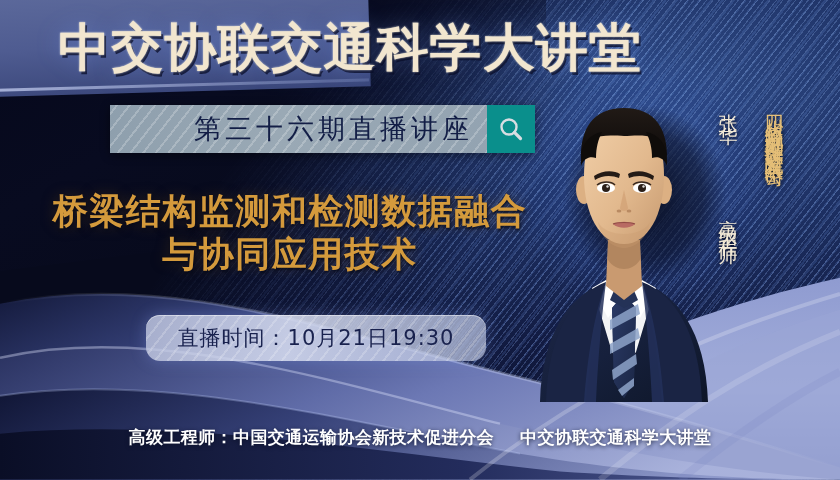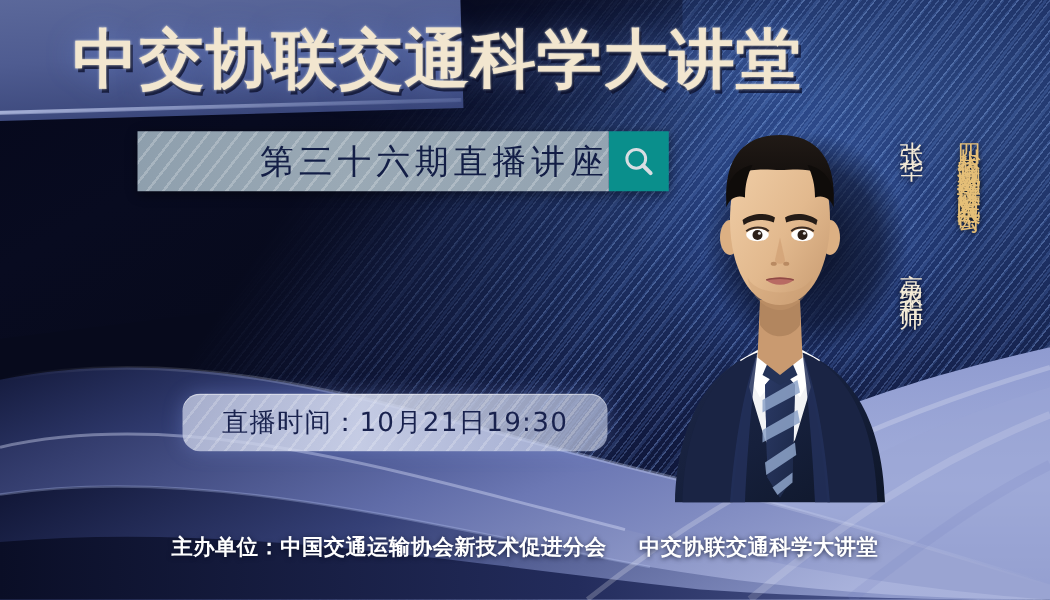--- a/index.html
+++ b/index.html
@@ -110,20 +110,21 @@
     content:"";position:absolute;inset:0;
     background:repeating-linear-gradient(-52deg,
       rgba(255,255,255,.22) 0px,rgba(255,255,255,.22) 2px,
       rgba(255,255,255,0) 2px,rgba(255,255,255,0) 10px);
   }
   .sub-bar-text{
     position:relative;z-index:2;
     color:#131e46;
     font-size:27px;
     letter-spacing:4px;
+    padding-right:14px;
     font-family:"DejaVu Sans","Liberation Sans",sans-serif;
     white-space:nowrap;
   }
   .sub-bar-icon{
     width:48px;
     background:#0a8f8c;
     display:flex;align-items:center;justify-content:center;
   }
   .sub-bar-icon svg{display:block;}
 
@@ -387,26 +388,30 @@
     <div class="sub-bar-icon">
       <span>
         <svg width="28" height="28" viewBox="0 0 28 28">
           <circle cx="12" cy="12" r="7.5" fill="none" stroke="#d8dde2" stroke-width="2.4"></circle>
           <line x1="17.4" y1="17.4" x2="23.5" y2="23.5" stroke="#d8dde2" stroke-width="3.2" stroke-linecap="round"></line>
         </svg>
       </span>
     </div>
   </div>
 
+  <div class="headline">
+    <div>桥梁结构监测和检测数据融合</div>
+    <div>与协同应用技术</div>
+  </div>
 
   <div class="time-bar">
     <span>直播时间：10月21日19:30</span>
   </div>
 
   <div class="v-name">张二华</div>
   <div class="v-role">高级工程师</div>
   <div class="v-org">四川省公路规划勘察设计研究院有限公司</div>
 
   <div class="footer">
-    <span>主办单位：</span><span>中国交通运输协会新技术促进分会</span><span class="gap"></span><span>中交协联交通科学大讲堂</span>
+    <span>高级工程师：</span><span>中国交通运输协会新技术促进分会</span><span class="gap"></span><span>中交协联交通科学大讲堂</span>
   </div>
 
 </div>
 
 </body></html>

